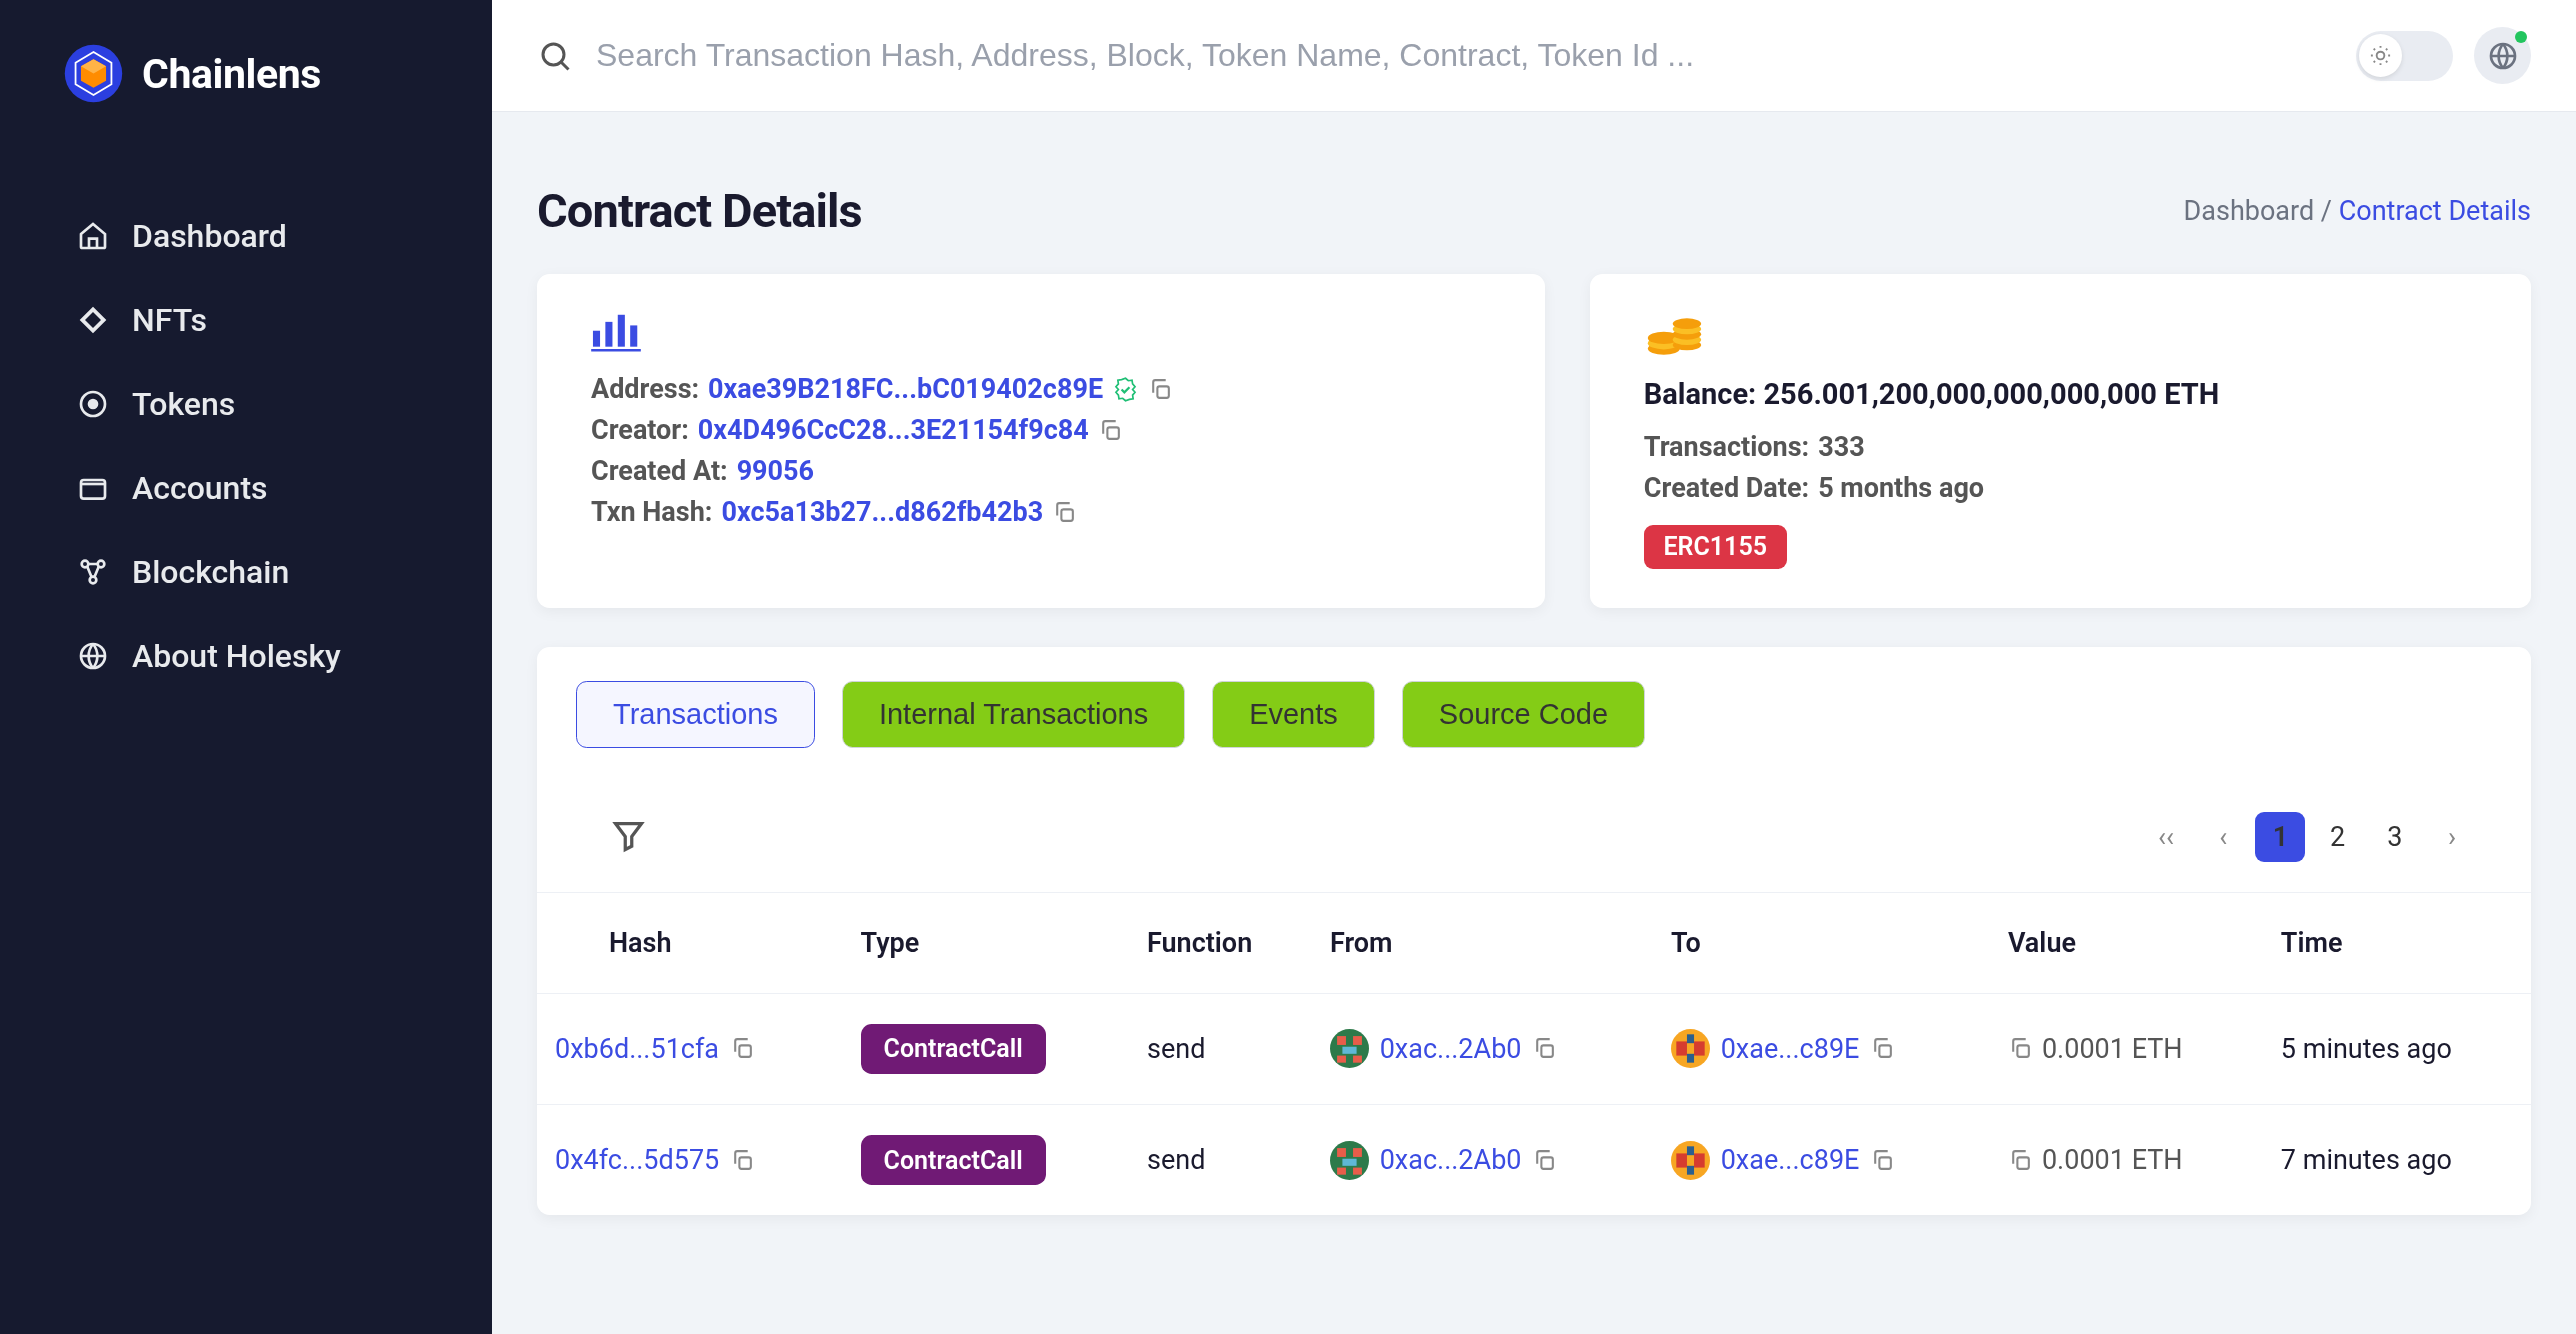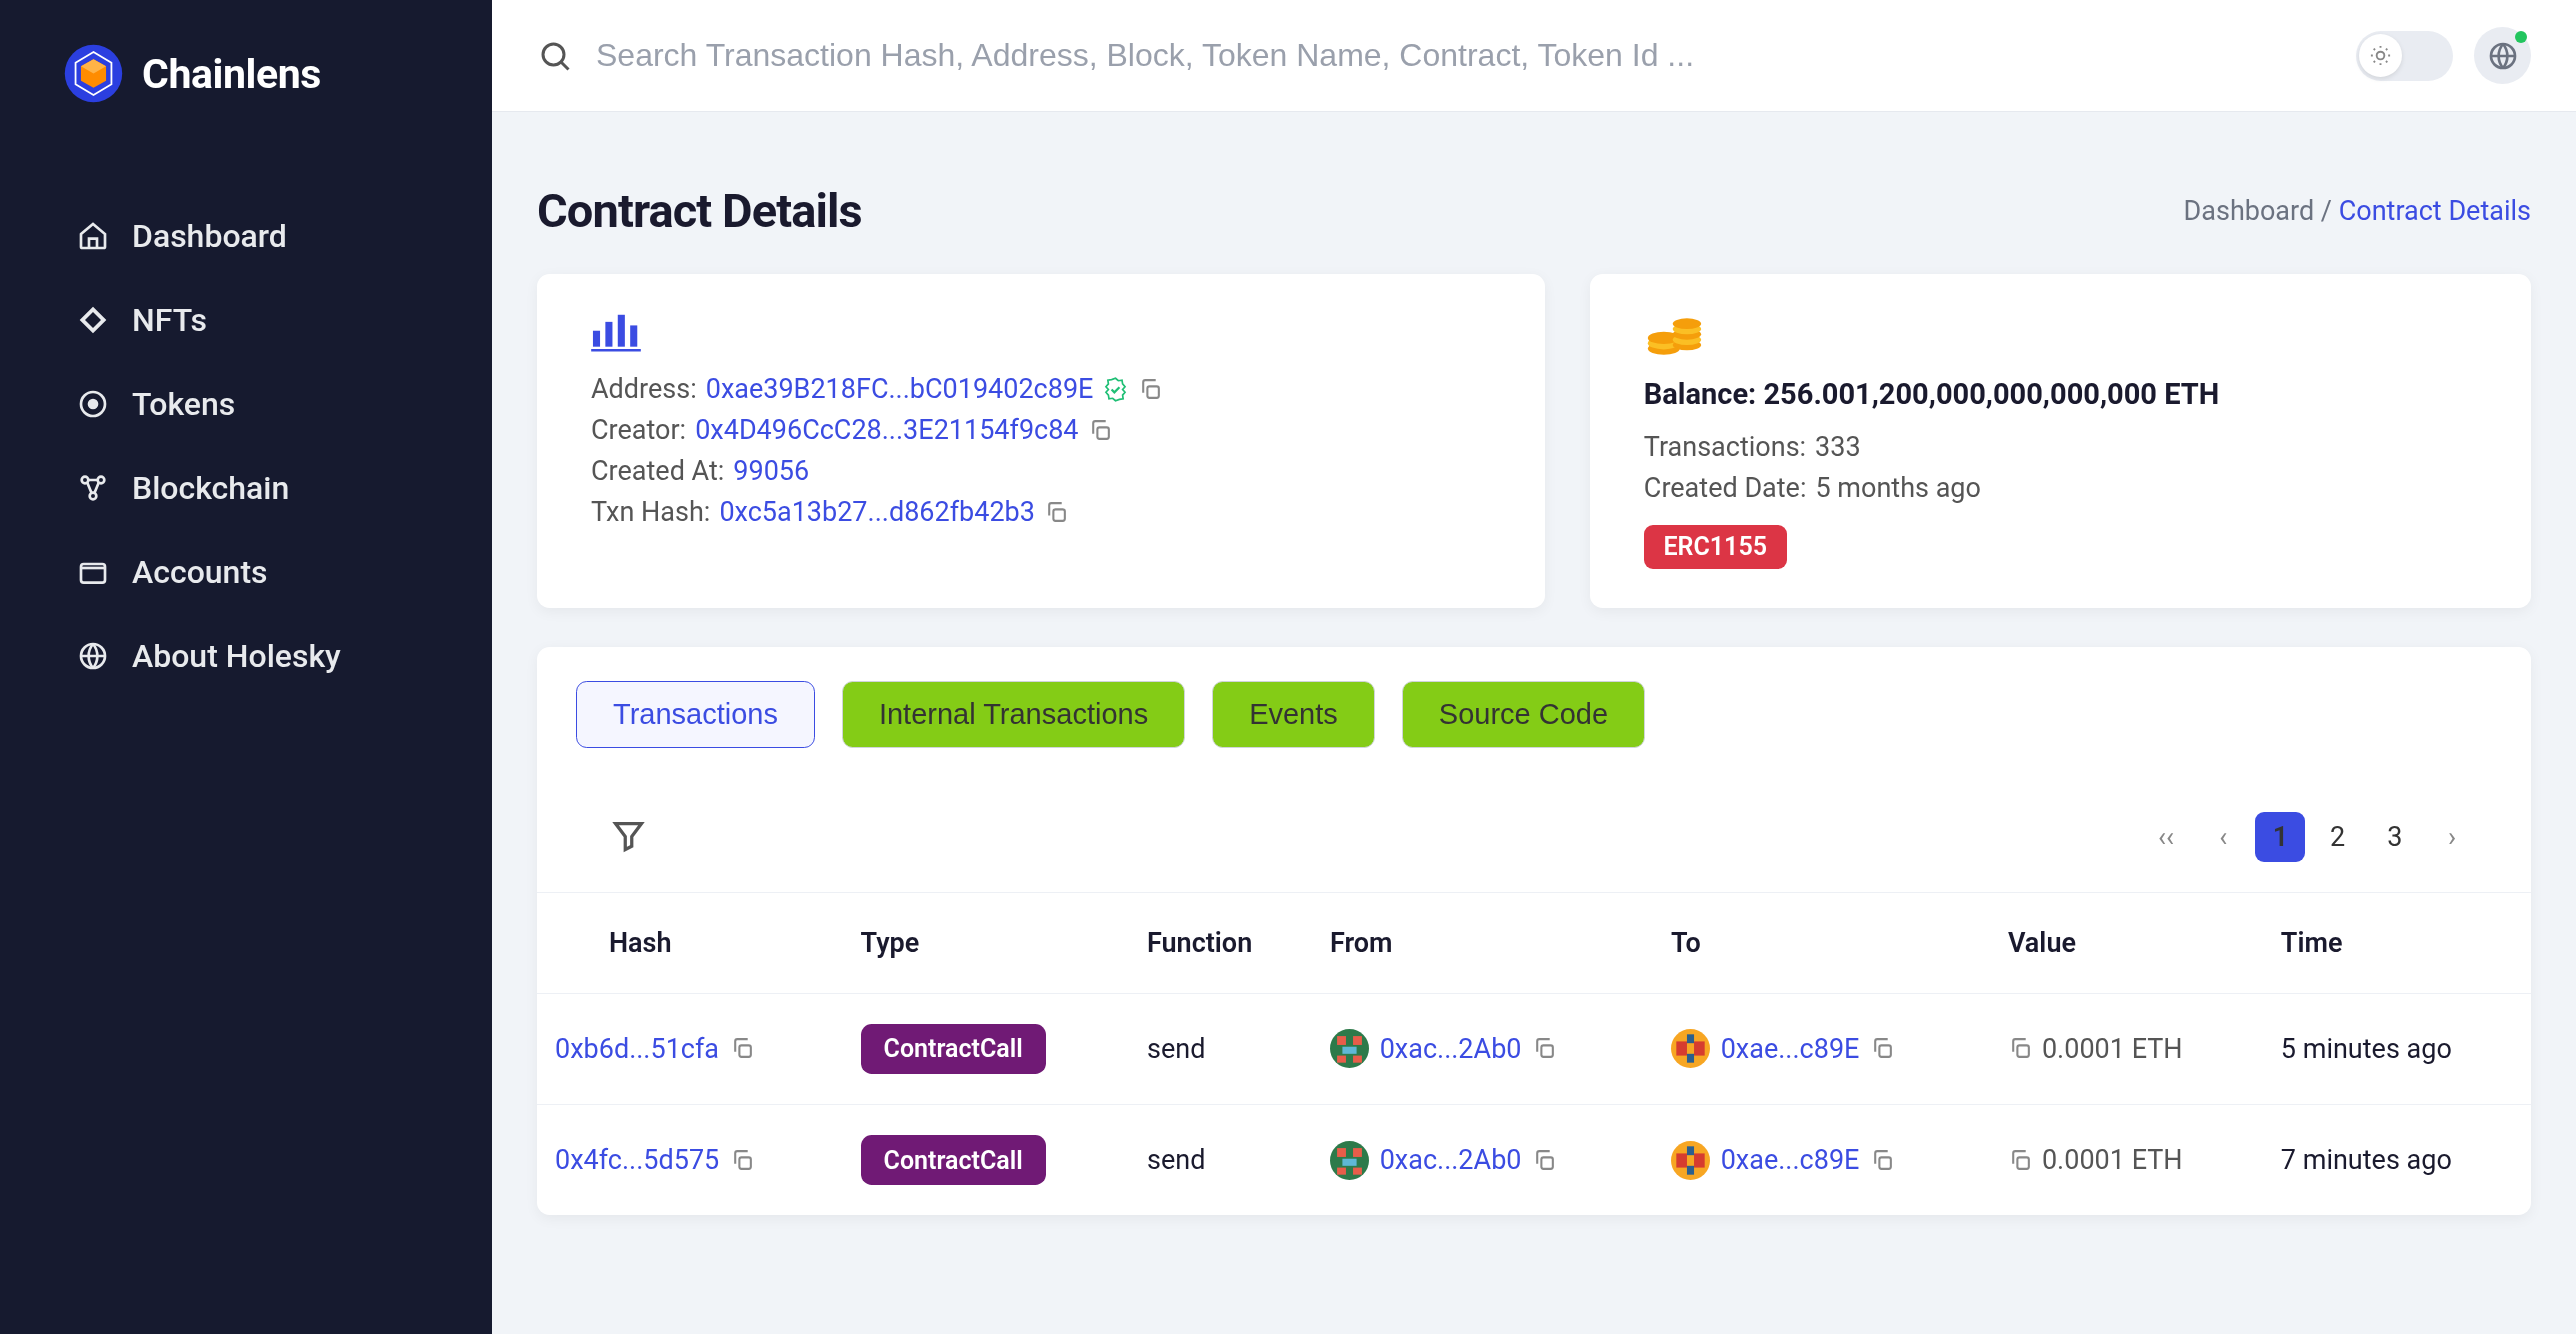--- a/index.html
+++ b/index.html
@@ -25,21 +25,21 @@
 .content { padding: 39px 45px; overflow-y: auto; flex: 1; }
 .head-row { display: flex; justify-content: space-between; align-items: center; margin-bottom: 36px; margin-top: 32px; }
 .page-title { font-size: 47px; font-weight: 700; letter-spacing: -0.9px; }
 .breadcrumb { font-size: 27px; color: #6b7280; }
 .breadcrumb a { color: #3b4ce2; text-decoration: none; }
 .cards { display: flex; gap: 45px; margin-bottom: 39px; }
 .card { background: #fff; border-radius: 12.5px; padding: 39px 54px; box-shadow: 0 3.6px 14.3px rgba(0,0,0,0.05); }
 .card-left { flex: 1.08; }
 .card-right { flex: 1; }
 .chart-icon { display: inline-block; margin-bottom: 18px; }
-.info-line { font-size: 27px; margin-bottom: 9px; color: #555; display: flex; align-items: center; gap: 9px; }
+.info-line { font-size: 27px; margin-bottom: 9px; color: #555; display: flex; align-items: center; gap: 9px; font-weight: bold; }
 .info-line .label { color: #555; }
 .link { color: #3b4ce2; text-decoration: none; }
 .copy-icon { width: 25px; height: 25px; color: #888; cursor: pointer; vertical-align: middle; }
 .verify-icon { width: 27px; height: 27px; display: inline-flex; align-items: center; justify-content: center; vertical-align: middle; }
 .coins-icon { width: 61px; height: 48px; margin-bottom: 16px; }
 .balance-line { font-size: 29px; font-weight: 700; margin-bottom: 19.7px; }
 .badge { display: inline-block; background: #dc3545; color: #fff; padding: 7.2px 19.7px; border-radius: 9px; font-size: 25px; font-weight: 600; margin-top: 12.5px; }
 .panel { background: #fff; border-radius: 12.5px; box-shadow: 0 3.6px 14.3px rgba(0,0,0,0.05); }
 .tabs { display: flex; gap: 27px; padding: 34px 39px; }
 .tab { padding: 16px 36px; border: 1.8px solid #d0d4dc; border-radius: 10.7px; font-size: 29px; font-weight: 500; cursor: pointer; color: #333; background: #84cc16; }
@@ -93,33 +93,33 @@
       </div>
       <div class="nav-item">
         <svg viewBox="0 0 24 24" fill="none" stroke="currentColor" stroke-width="2">
             <circle cx="12" cy="12" r="9"></circle>
             <circle cx="12" cy="12" r="3" fill="currentColor"></circle>
           </svg>
         <span>Tokens</span>
       </div>
       <div class="nav-item">
         <svg viewBox="0 0 24 24" fill="none" stroke="currentColor" stroke-width="2">
+            <rect x="3" y="6" width="18" height="14" rx="2"></rect>
+            <path d="M3 9 H21"></path>
+          </svg>
+        <span>Accounts</span>
+      </div>
+      <div class="nav-item">
+        <svg viewBox="0 0 24 24" fill="none" stroke="currentColor" stroke-width="2">
             <circle cx="6" cy="6" r="2.5"></circle>
             <circle cx="18" cy="6" r="2.5"></circle>
             <circle cx="12" cy="18" r="2.5"></circle>
             <path d="M7.5 7.5 L11 16 M16.5 7.5 L13 16 M8.5 6 H15.5"></path>
           </svg>
         <span>Blockchain</span>
-      </div>
-      <div class="nav-item">
-        <svg viewBox="0 0 24 24" fill="none" stroke="currentColor" stroke-width="2">
-            <rect x="3" y="6" width="18" height="14" rx="2"></rect>
-            <path d="M3 9 H21"></path>
-          </svg>
-        <span>Accounts</span>
       </div>
       <div class="nav-item">
         <svg viewBox="0 0 24 24" fill="none" stroke="currentColor" stroke-width="2">
             <circle cx="12" cy="12" r="9"></circle>
             <path d="M3 12 H21 M12 3 a14 14 0 0 1 0 18 M12 3 a14 14 0 0 0 0 18"></path>
           </svg>
         <span>About Holesky</span>
       </div>
     </nav>
   </aside>

